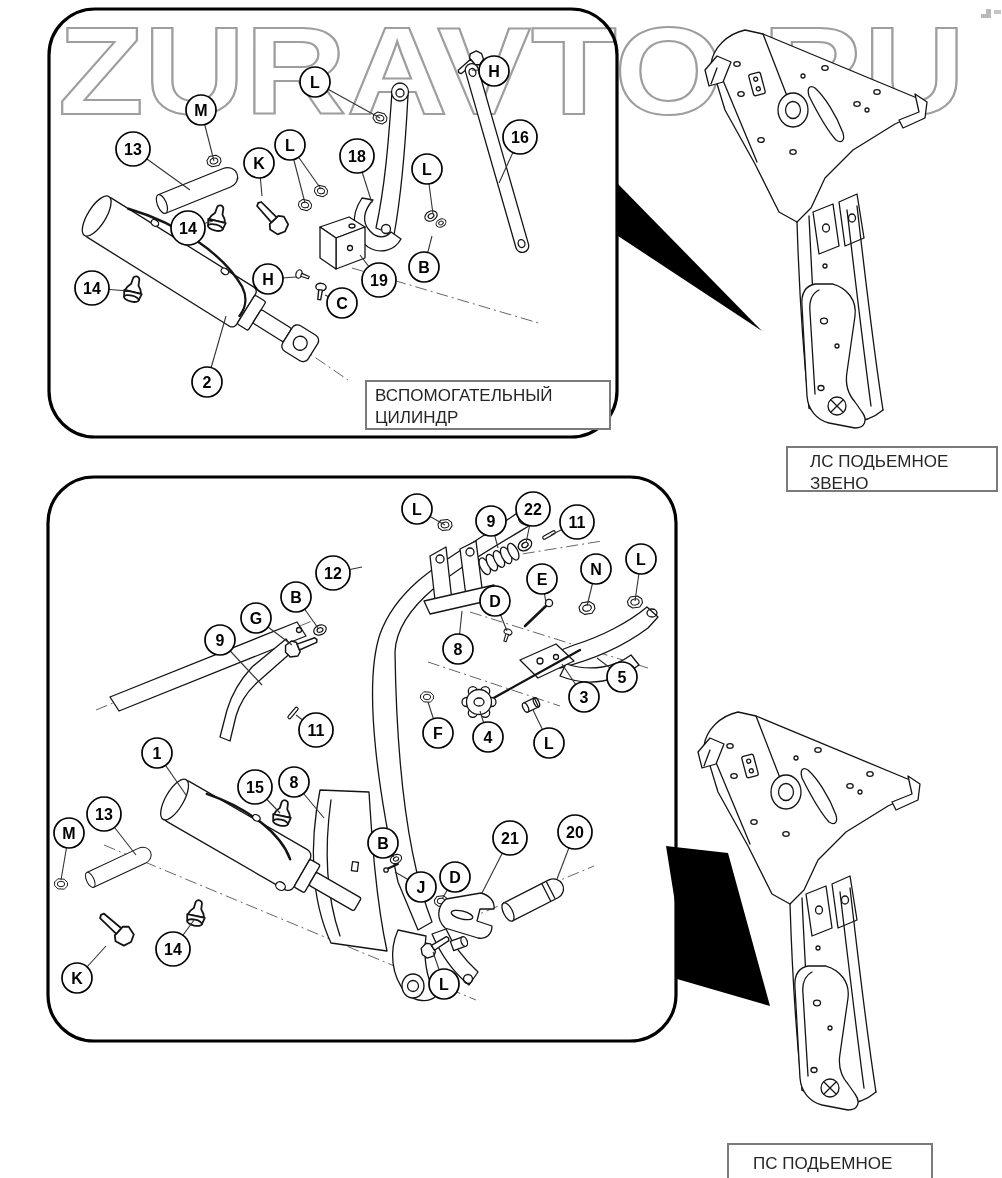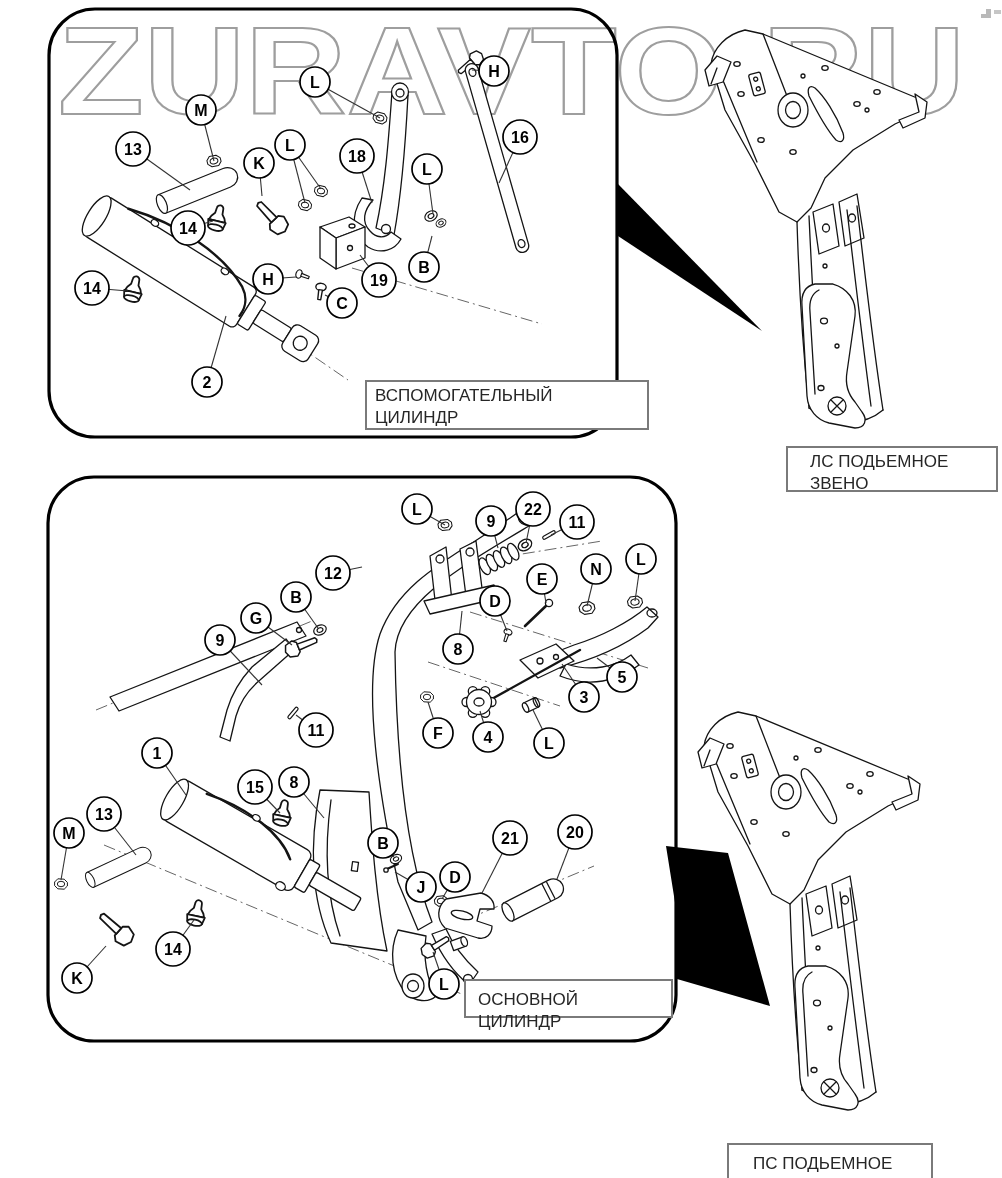--- a/index.html
+++ b/index.html
@@ -11,21 +11,21 @@
   .ln{fill:none;stroke:#141414;stroke-width:1.3;stroke-linejoin:round;stroke-linecap:round;}
   .fw{fill:#fff;stroke:#141414;stroke-width:1.3;stroke-linejoin:round;stroke-linecap:round;}
   .dd{fill:none;stroke:#666;stroke-width:1;stroke-dasharray:12 4 2 4;}
   .ldr{stroke:#333;stroke-width:1.1;}
   .co{fill:#fff;stroke:#000;stroke-width:1.7;}
   .ct{font:bold 16px "Liberation Sans",sans-serif;text-anchor:middle;fill:#000;}
   .def *{fill:#fff;stroke:#141414;stroke-width:1.2;stroke-linejoin:round;}
   .arrow{fill:#000;stroke:none;}
   .caption{position:absolute;background:#fff;border:2px solid #7a7a7a;color:#262626;
            font:17px/22px "Liberation Sans",sans-serif;box-sizing:border-box;}
-  .cap-aux{left:365px;top:380px;width:284px;height:50px;padding:3px 8px;}
+  .cap-aux{left:365px;top:380px;width:246px;height:50px;padding:3px 8px;}
   .cap-main{left:464px;top:979px;width:209px;height:39px;padding:8px 12px;}
   .cap-ls{left:786px;top:446px;width:212px;height:46px;padding:3px 8px 0 22px;}
   .cap-ps{left:727px;top:1131px;width:206px;height:56px;padding:8px 8px 0 24px;margin-top:12px;}
 </style>
 </head>
 <body>
 
 <div class="stage">
 <svg width="1002" height="1178" viewBox="0 0 1002 1178">
 
@@ -438,23 +438,20 @@
         <line x1="444" y1="984" x2="433" y2="952" class="ldr"></line>
         <circle cx="444" cy="984" r="15" class="co"></circle>
         <text x="444" y="989.5" class="ct">L</text>
       </g>
 </svg>
 
 <div class="caption cap-aux">
   <div>ВСПОМОГАТЕЛЬНЫЙ</div>
   <div>ЦИЛИНДР</div>
 </div>
-<div class="caption cap-main">
-  <div>ОСНОВНОЙ ЦИЛИНДР</div>
-</div>
 <div class="caption cap-ls">
   <div>ЛС ПОДЬЕМНОЕ</div>
   <div>ЗВЕНО</div>
 </div>
 <div class="caption cap-ps">
   <div>ПС ПОДЬЕМНОЕ ЗВЕНО</div>
 </div>
 </div>
 
 </body></html>

